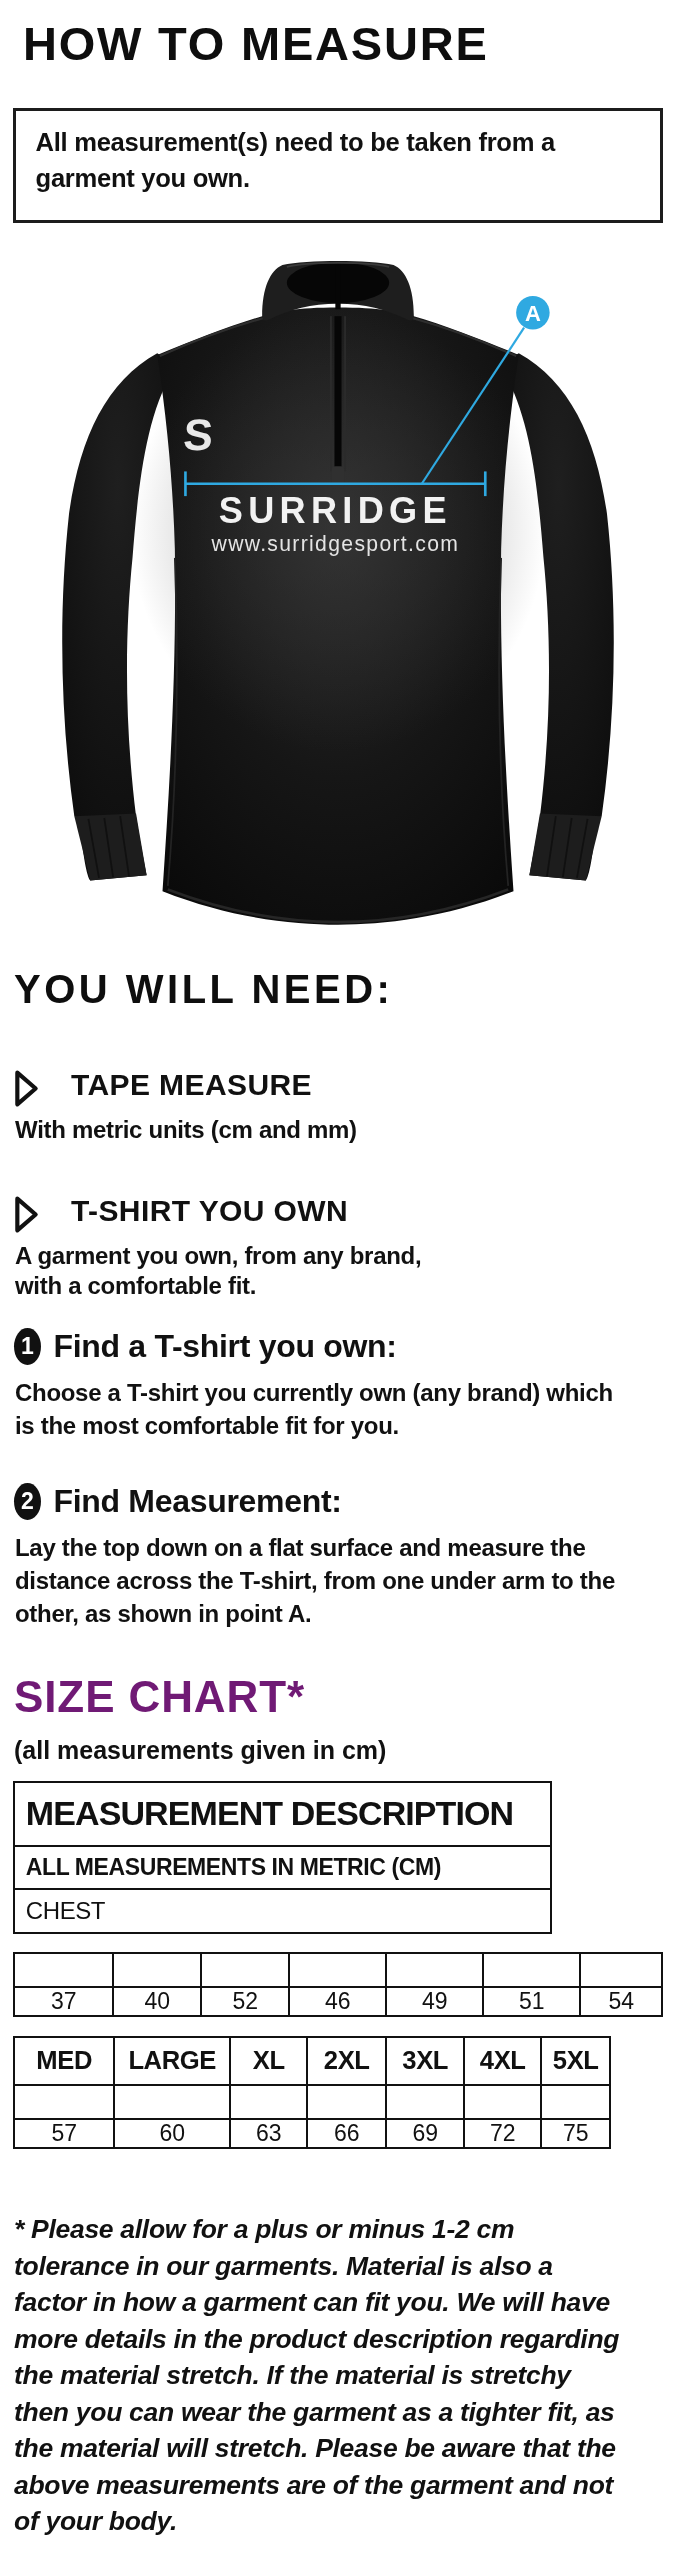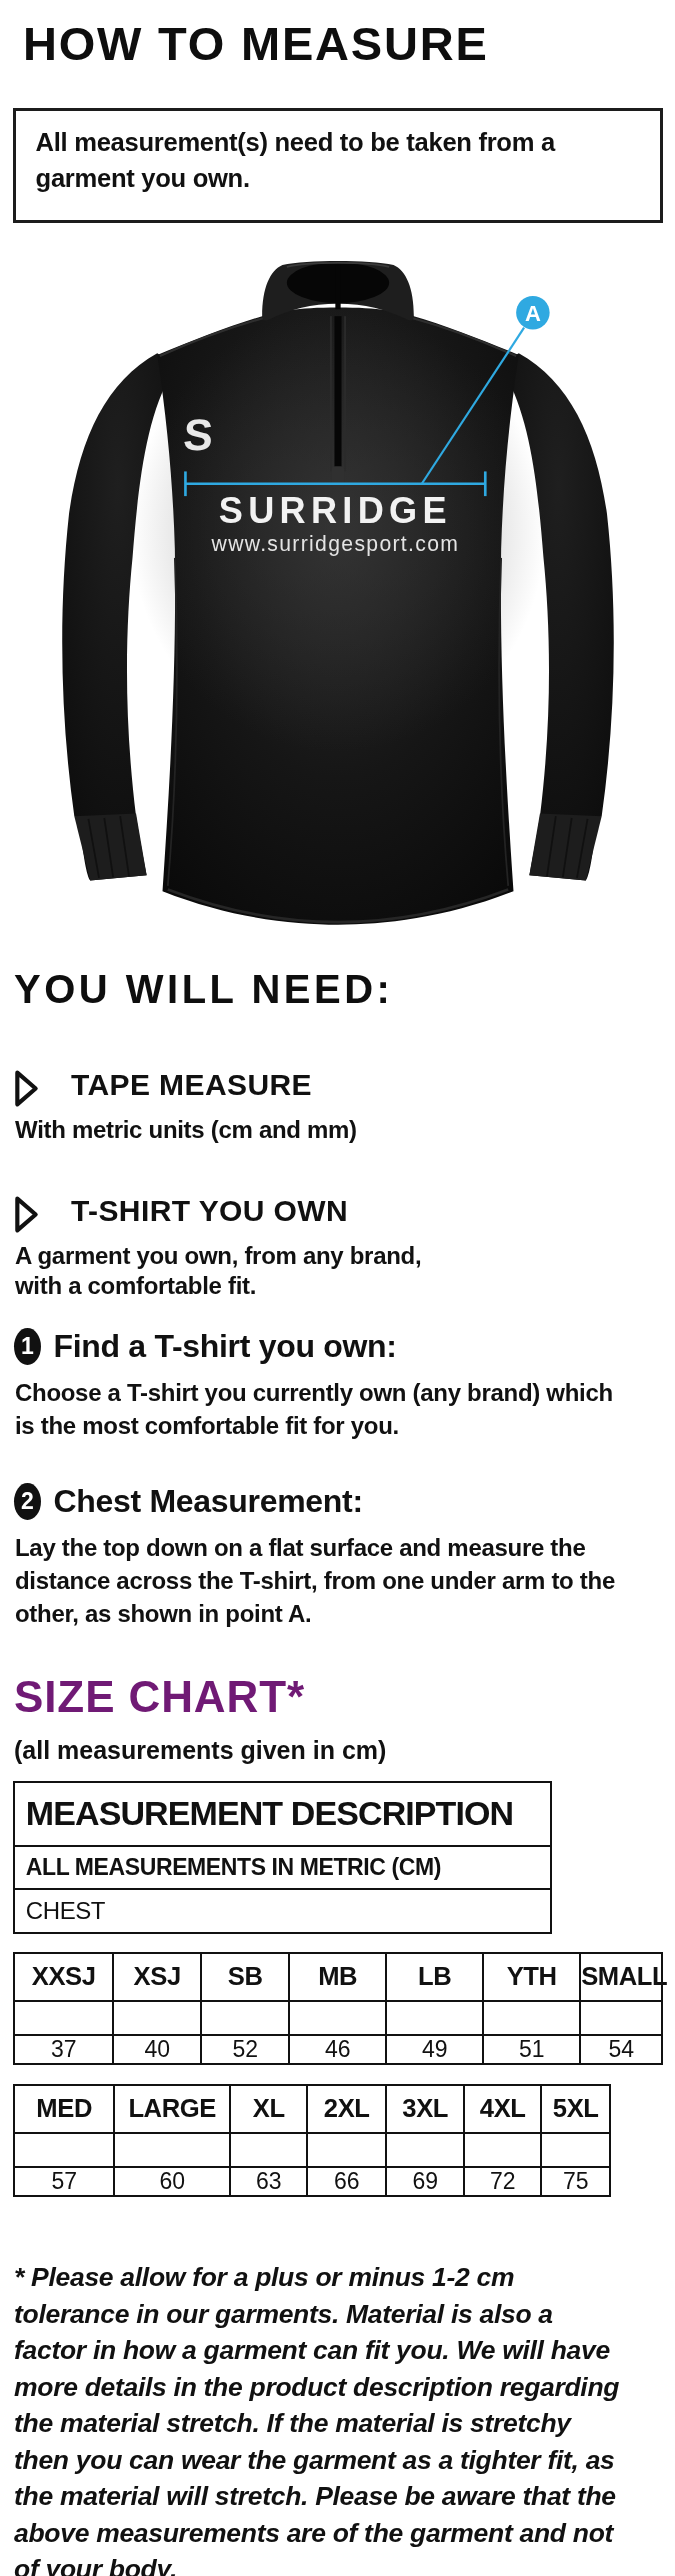--- a/index.html
+++ b/index.html
@@ -198,45 +198,36 @@
   <div class="step-head">
     <span class="step-badge">1</span>
     <span class="step-title">Find a T-shirt you own:</span>
   </div>
   <div class="step-desc">Choose a T-shirt you currently own (any brand) which is the most comfortable fit for you.</div>
 </div>
 
 <div class="step">
   <div class="step-head">
     <span class="step-badge">2</span>
-    <span class="step-title">Chest Measurement:</span>
+    <span class="step-title">Find Measurement:</span>
   </div>
   <div class="step-desc">Lay the top down on a flat surface and measure the distance across the T-shirt, from one under arm to the other, as shown in point A.</div>
 </div>
 
 <h2 class="sc-heading">SIZE CHART*</h2>
 <div class="sc-subheading">(all measurements given in cm)</div>
 
 <div class="desc-table">
   <div class="desc-row desc-row-0">MEASUREMENT DESCRIPTION</div>
   <div class="desc-row desc-row-1">ALL MEASUREMENTS IN METRIC (CM)</div>
   <div class="desc-row desc-row-2">CHEST</div>
 </div>
 
 <table class="size-table size-table-1">
   <tbody>
-      <tr class="hdr">
-    <td>XXSJ</td>
-    <td>XSJ</td>
-    <td>SB</td>
-    <td>MB</td>
-    <td>LB</td>
-    <td>YTH</td>
-    <td>SMALL</td>
-  </tr>
   <tr class="gap">
     <td></td>
         <td></td>
     <td></td>
         <td></td>
     <td></td>
         <td></td>
     <td></td>
   </tr>
   <tr class="val">

